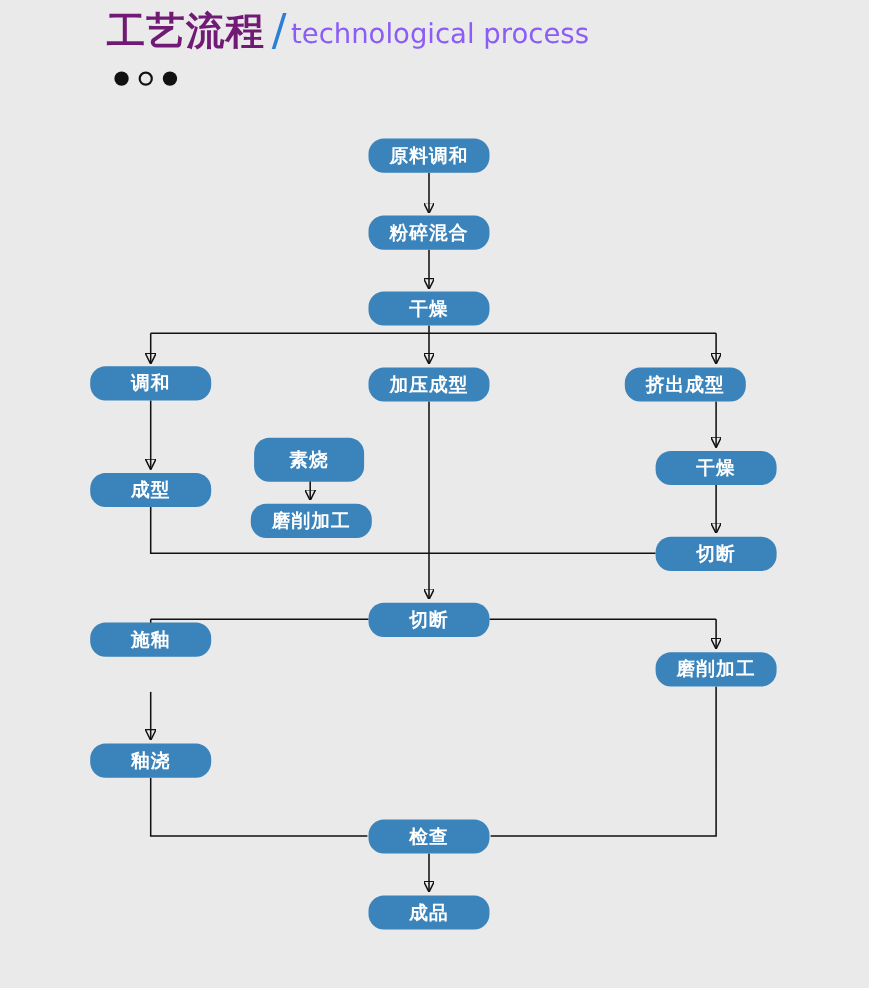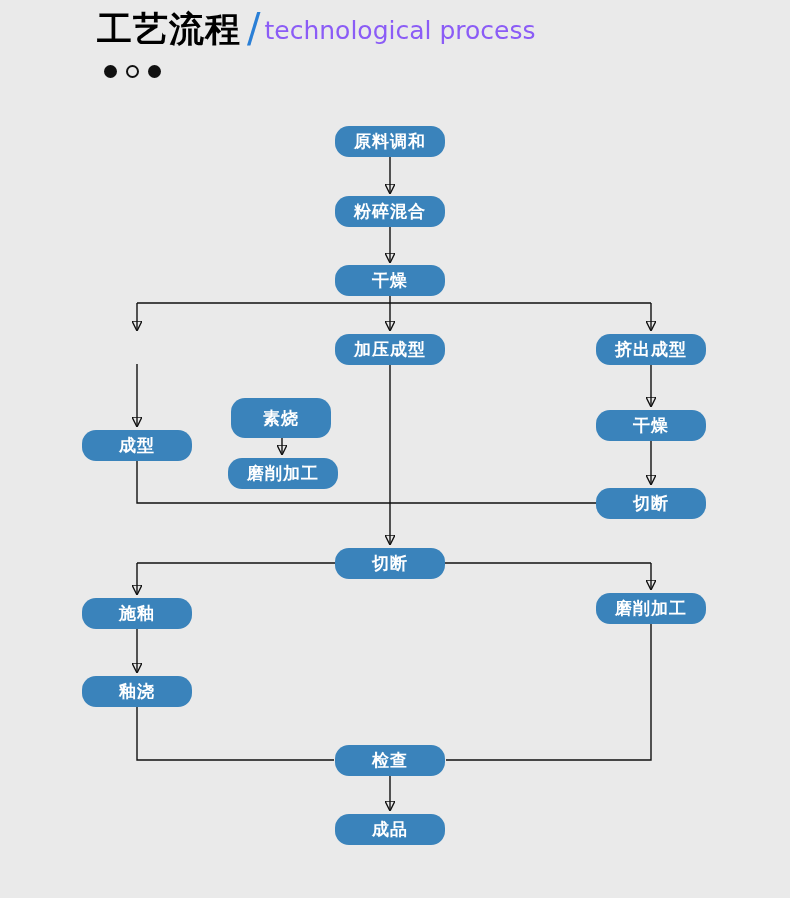--- a/index.html
+++ b/index.html
@@ -10,21 +10,21 @@
     position:relative;overflow:hidden;
   }
   .canvas{position:absolute;inset:0;width:790px;height:898px;}
 
   
   .title-row{
     position:absolute;left:97px;top:8px;
     display:flex;align-items:flex-end;white-space:nowrap;
   }
   .title-cn{
-    font-size:35px;font-weight:700;color:#000000;
+    font-size:35px;font-weight:700;color:#701a75;
     letter-spacing:1px;line-height:1.1;
   }
   .title-slash{
     font-size:40px;font-weight:400;color:#2a7fd6;
     margin:0 4px 0 6px;line-height:1.0;
   }
   .title-en{
     font-size:25px;font-weight:400;color:#8b5cf6;
     line-height:1.2;padding-bottom:2px;
   }
@@ -105,27 +105,28 @@
     <path d="M137,707 L137,760 L334,760"></path>
 
     <path d="M651,624 L651,760 L446,760"></path>
 
     <line x1="390" y1="776" x2="390" y2="810" marker-end="url(#arrow)"></line>
   </svg>
 
   <div class="node" style="left:335px;top:196px">粉碎混合</div>
   <div class="node" style="left:335px;top:126px">原料调和</div>
   <div class="node" style="left:335px;top:265px">干燥</div>
+  <div class="node" style="left:82px;top:333px">调和</div>
   <div class="node" style="left:335px;top:334px">加压成型</div>
-  <div class="node" style="left:596px;top:334px">挤出成型</div>
+  <div class="node" style="left:568px;top:334px">挤出成型</div>
   <div class="node" style="left:231px;top:398px;width:100px;height:40px">素烧</div>
   <div class="node" style="left:82px;top:430px">成型</div>
   <div class="node" style="left:228px;top:458px">磨削加工</div>
   <div class="node" style="left:596px;top:410px">干燥</div>
   <div class="node" style="left:596px;top:488px">切断</div>
   <div class="node" style="left:335px;top:548px">切断</div>
-  <div class="node" style="left:82px;top:598px">施釉</div>
+  <div class="node" style="left:82px;top:566px">施釉</div>
   <div class="node" style="left:596px;top:593px">磨削加工</div>
   <div class="node" style="left:82px;top:676px">釉浇</div>
   <div class="node" style="left:335px;top:745px">检查</div>
   <div class="node" style="left:335px;top:814px">成品</div>
 
 </div>
 
 </body></html>

